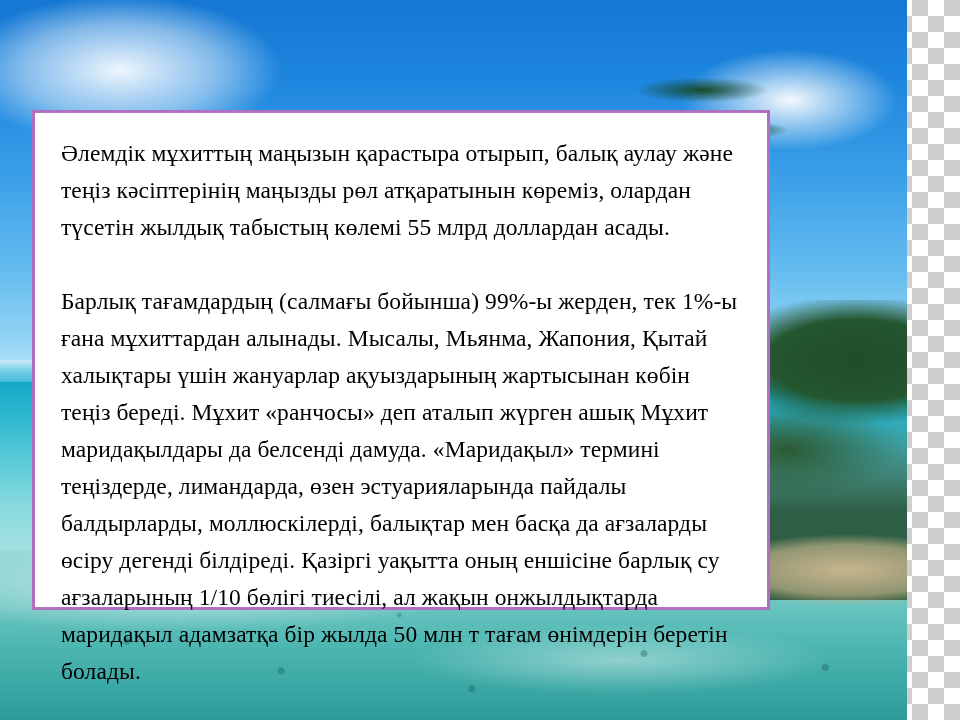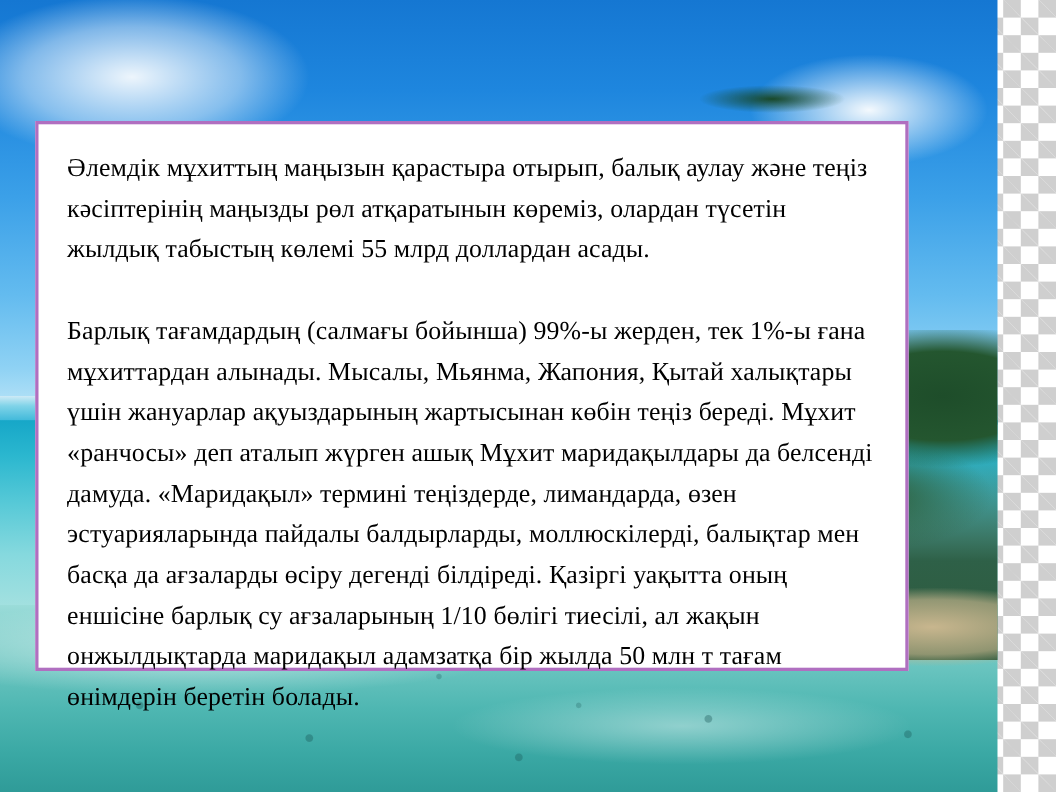--- a/index.html
+++ b/index.html
@@ -128,21 +128,21 @@
     width: 250px;
     height: 90px;
     background: radial-gradient(ellipse 180px 45px at 190px 45px, #c8b68e 0%, rgba(200,182,142,0.65) 55%, rgba(200,182,142,0) 80%);
   }
 
   
   #textcard {
     position: absolute;
     left: 32px;
     top: 110px;
-    width: 794px;
+    width: 738px;
     height: 500px;
     background: #ffffff;
     border: 3px solid #b06fc0;
     box-sizing: border-box;
     padding: 22px 26px 18px 26px;
   }
   .para {
     margin: 0;
     color: #000000;
     font-family: "Liberation Serif", serif;

